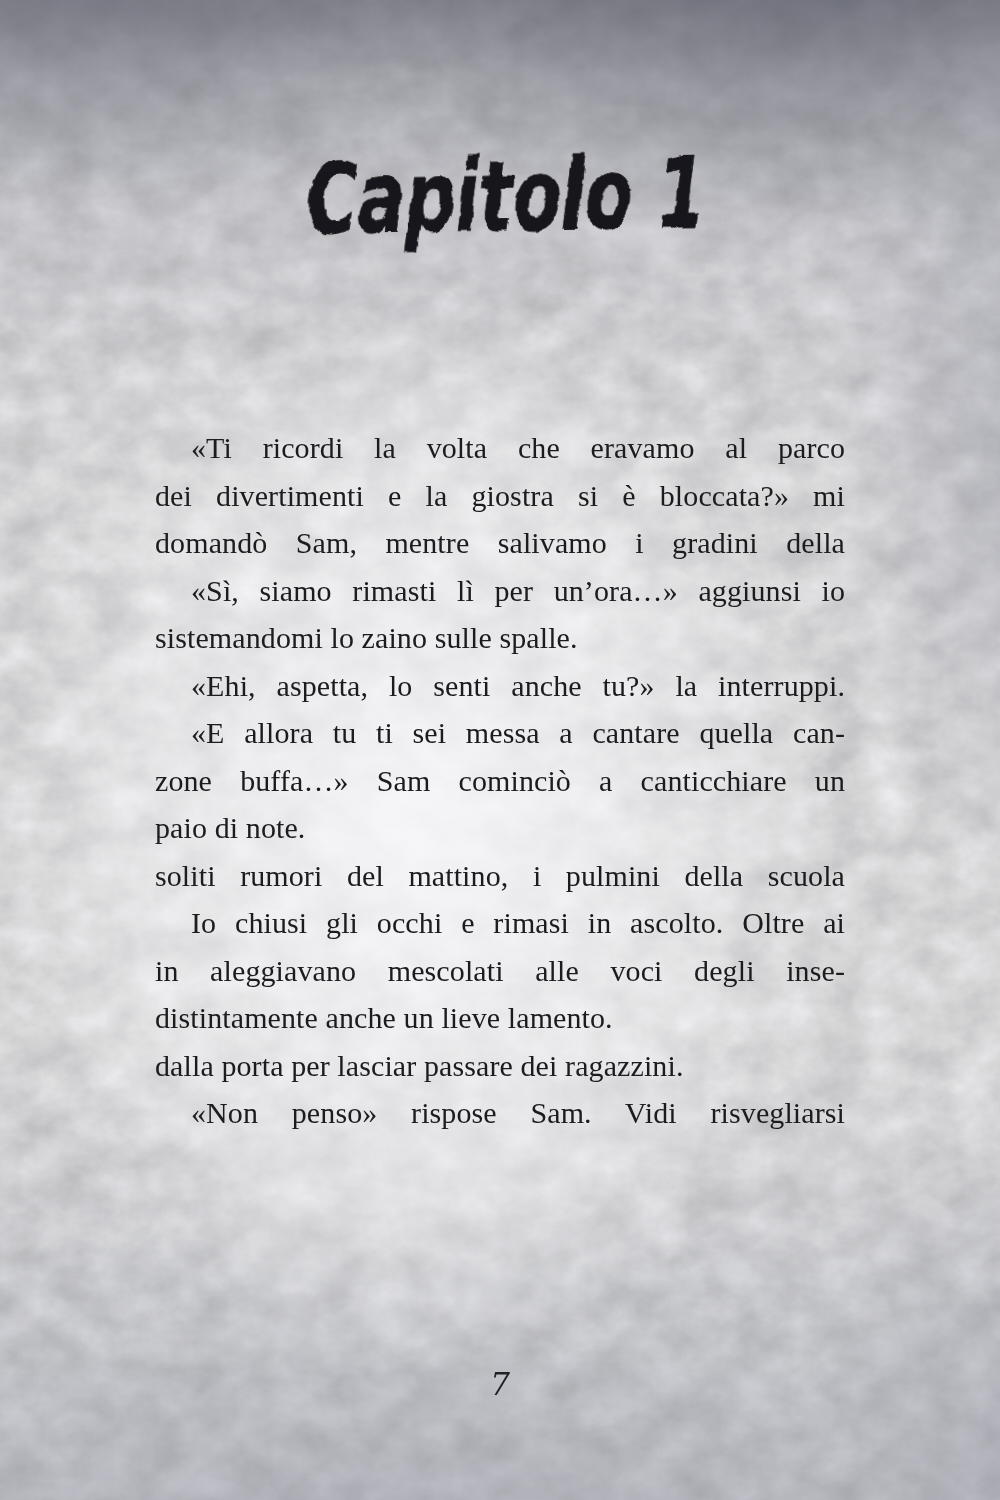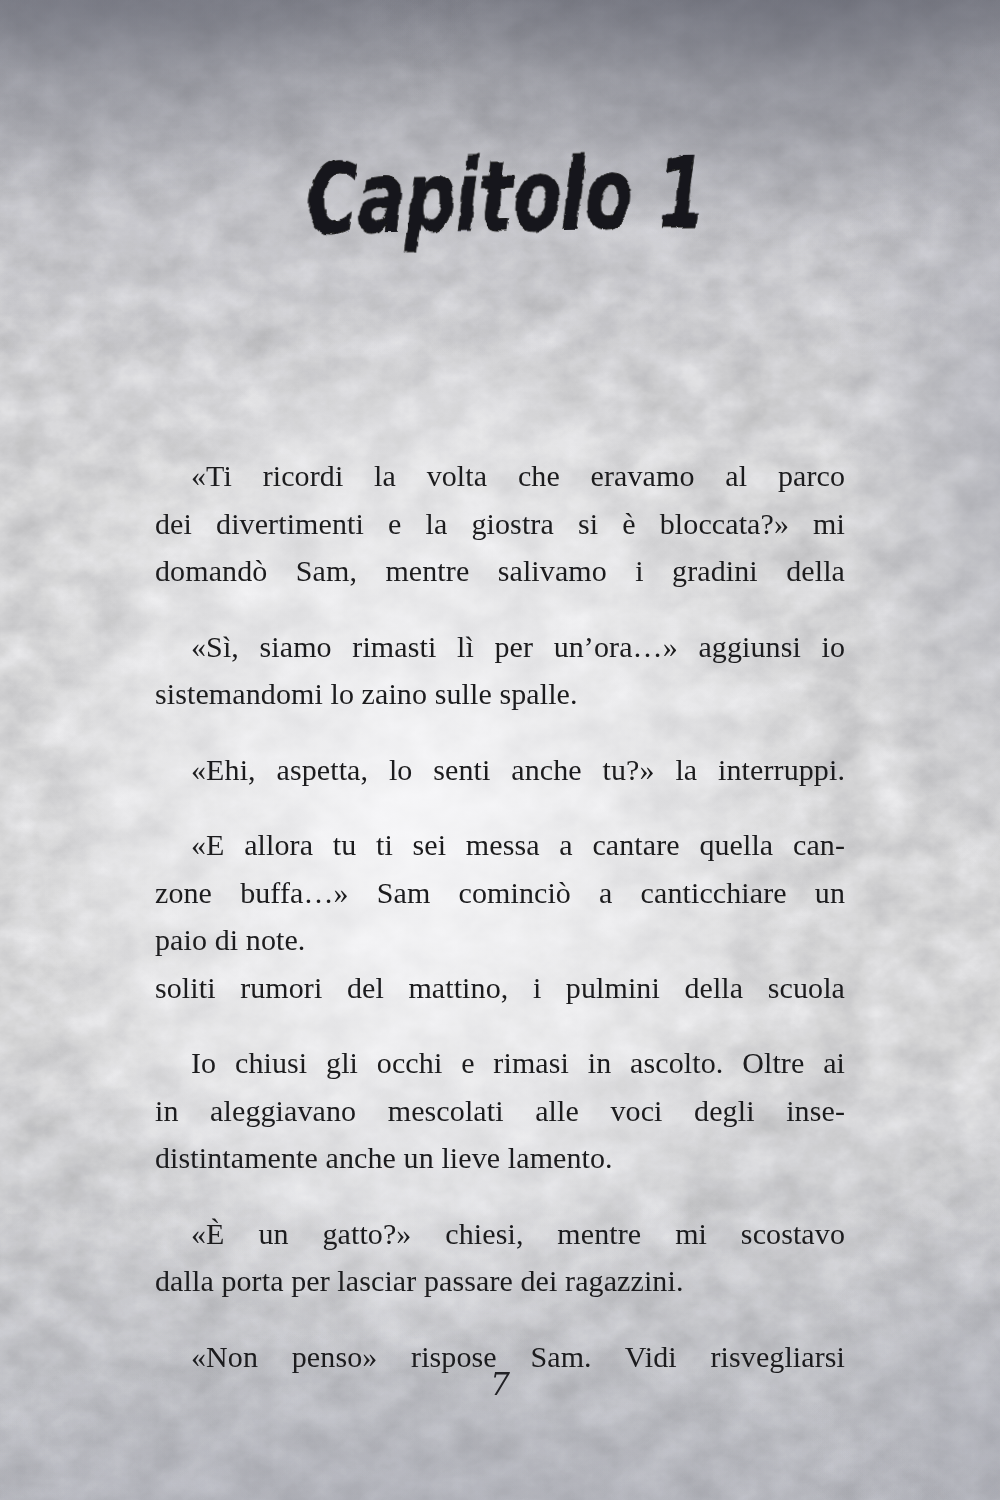--- a/index.html
+++ b/index.html
@@ -57,21 +57,21 @@
     color: #1c1c1e;
     letter-spacing: 0.1px;
   }
   .para { margin: 0; }
   .line {
     text-align: justify;
     text-align-last: justify;
     -moz-text-align-last: justify;
     white-space: normal;
   }
-  .line.first { text-indent: 36px; margin-top: 28px; }
+  .line.first { text-indent: 36px; }
   .line.last { text-align-last: left; -moz-text-align-last: left; }
   .page-number {
     position: absolute; top: 1366px; left: 0;
     width: 1000px;
     text-align: center;
     font-family: "DejaVu Serif", serif;
     font-style: italic;
     font-size: 31px;
     color: #222226;
   }
@@ -126,21 +126,20 @@
           <div class="line">zone buffa…» Sam cominciò a canticchiare un</div>
           <div class="line last">paio di note.</div>
         </div>
         <div class="para">
           <div class="line">soliti rumori del mattino, i pulmini della scuola</div>
           <div class="line first">Io chiusi gli occhi e rimasi in ascolto. Oltre ai</div>
           <div class="line">in aleggiavano mescolati alle voci degli inse-</div>
           <div class="line last">distintamente anche un lieve lamento.</div>
         </div>
         <div class="para">
-          <div class="line first">«È un gatto?» chiesi, mentre mi scostavo</div>
           <div class="line last">dalla porta per lasciar passare dei ragazzini.</div>
         </div>
         <div class="para">
           <div class="line first">«Non penso» rispose Sam. Vidi risvegliarsi</div>
         </div>
       </div>
 
     <div class="page-number">7</div>
 
   </div>

